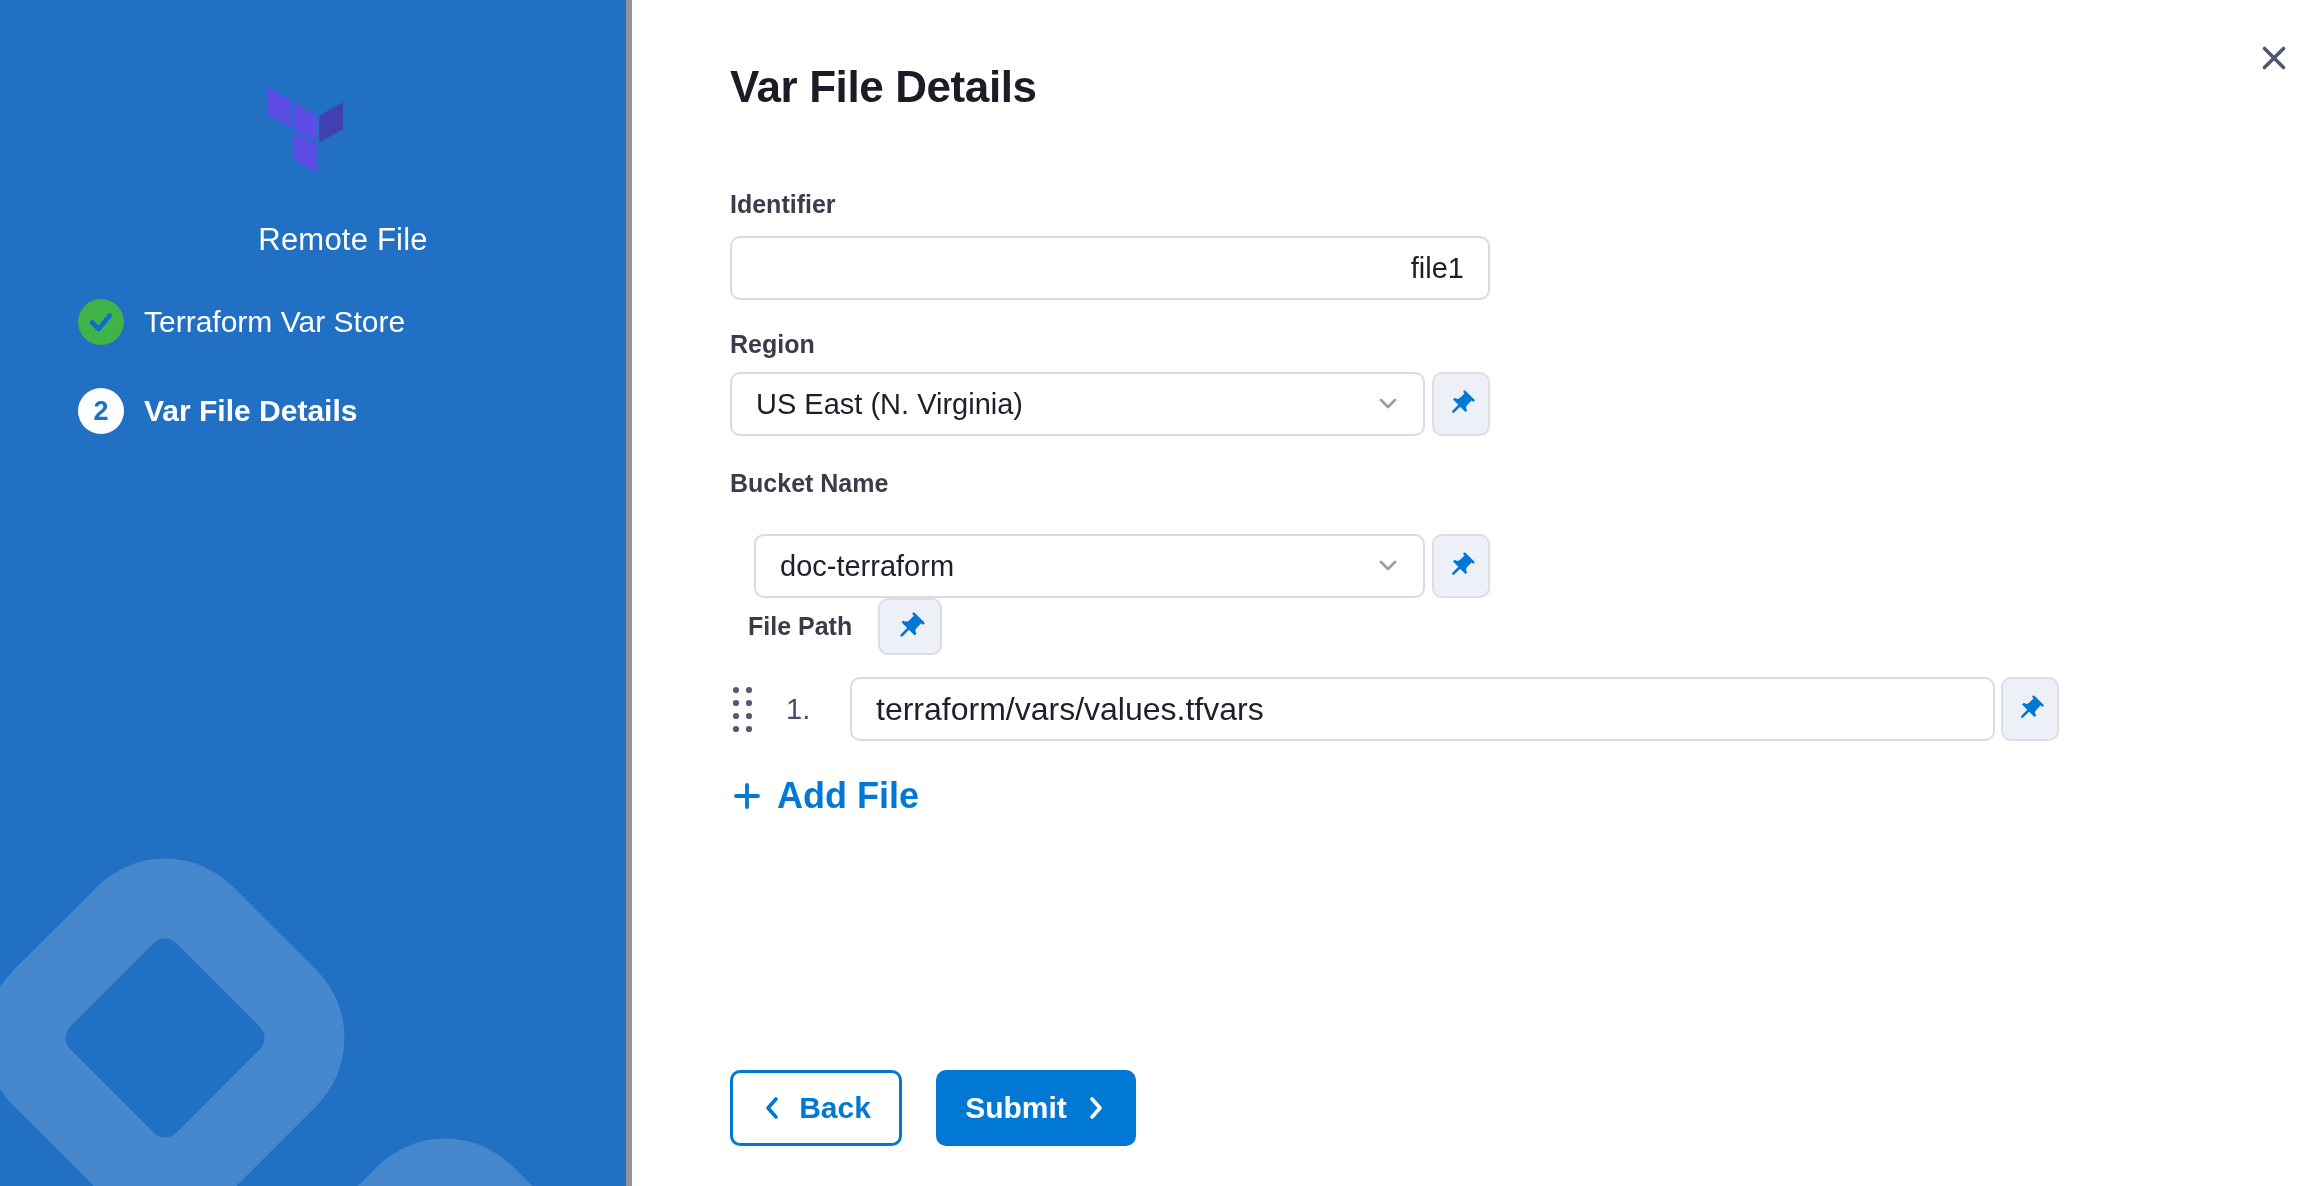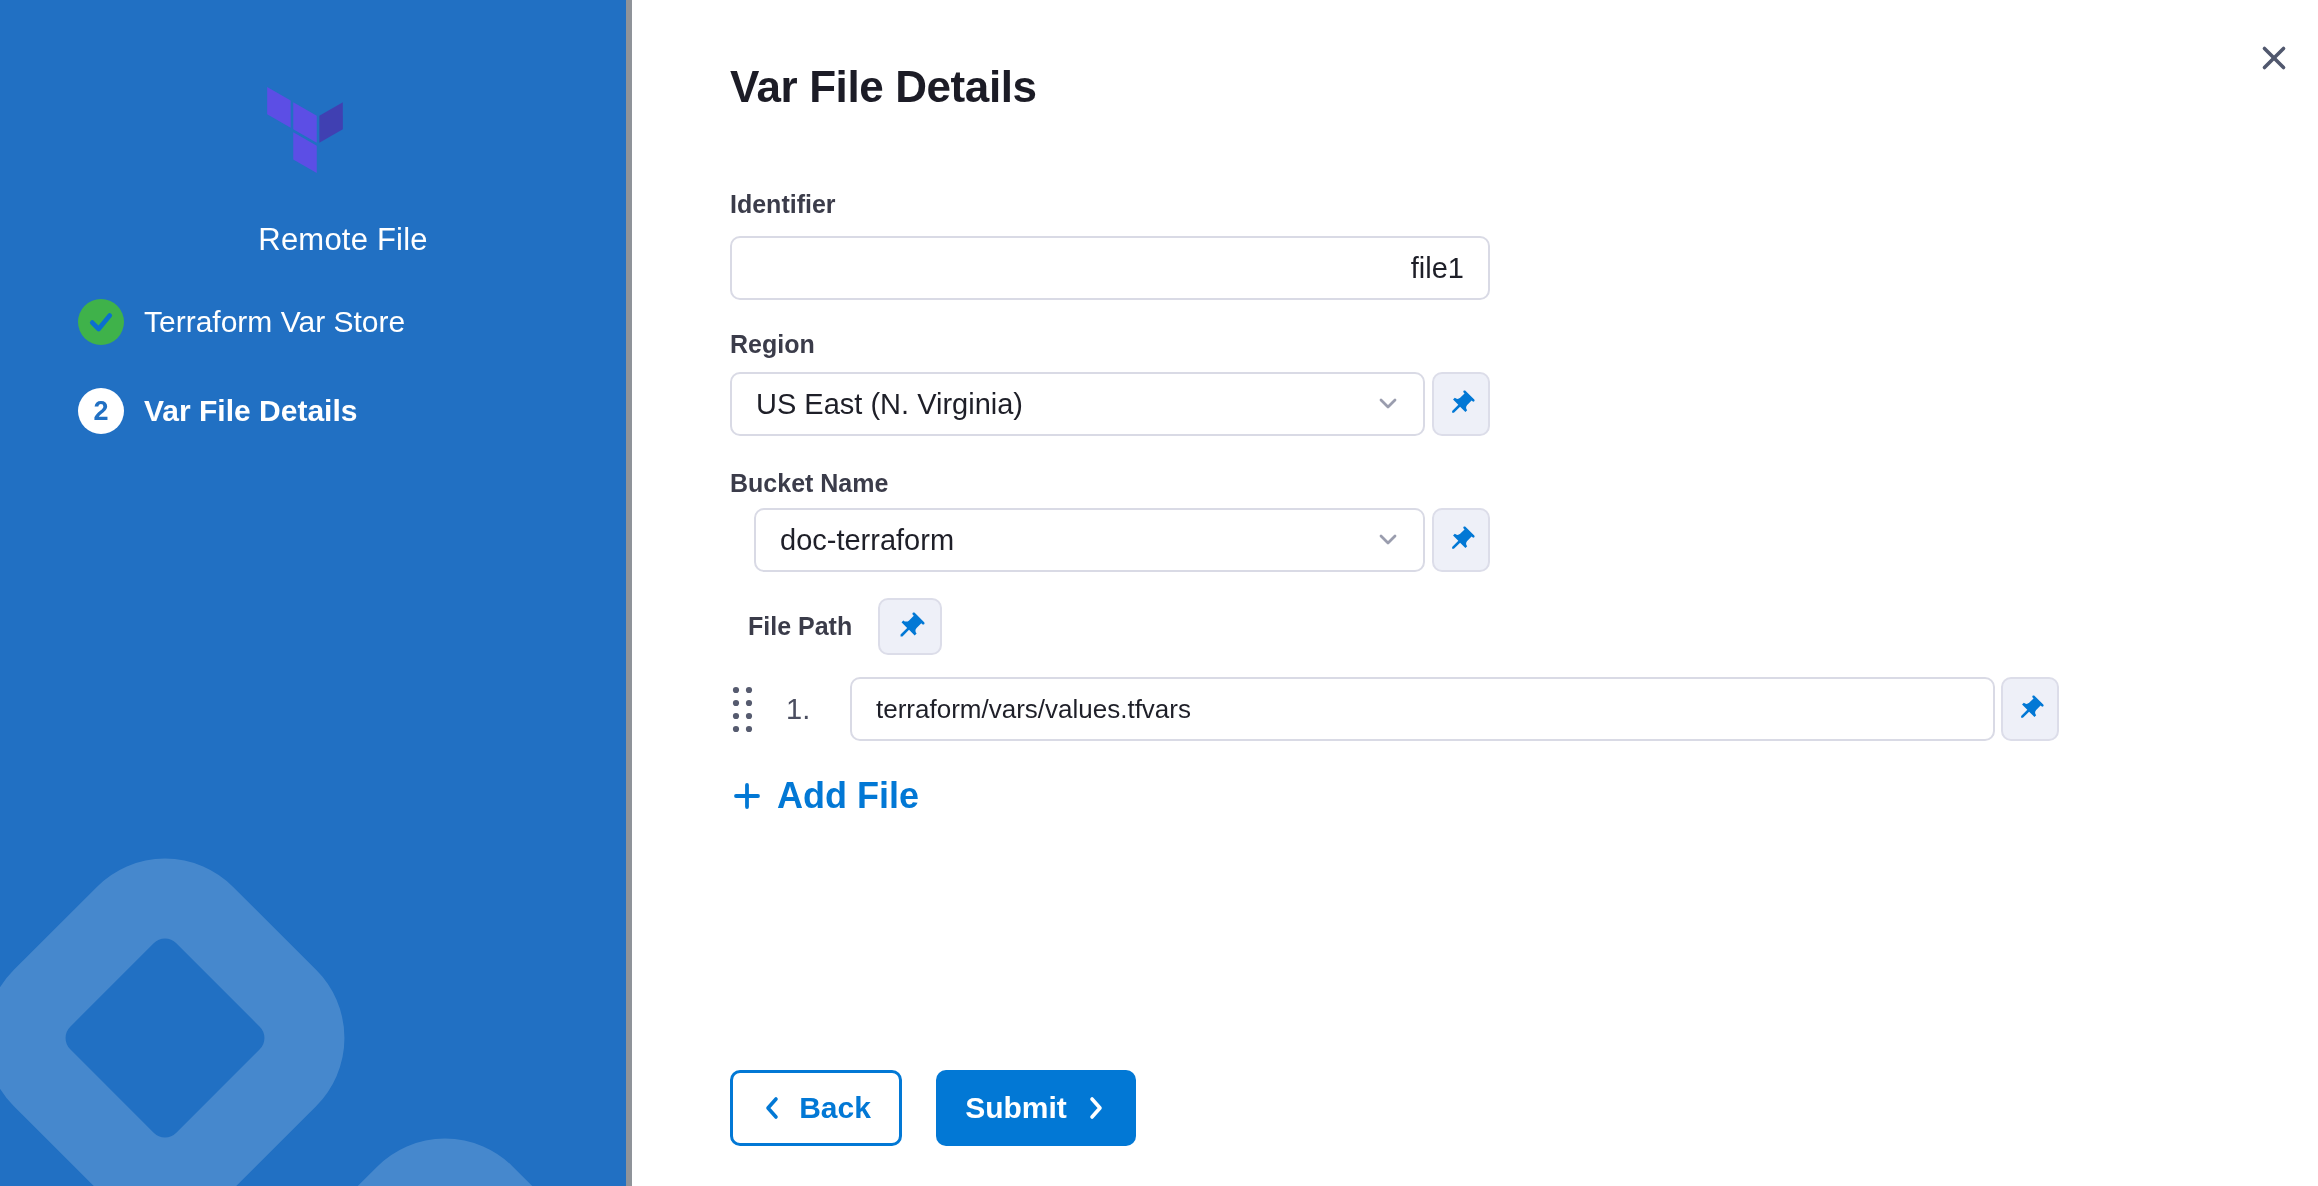--- a/index.html
+++ b/index.html
@@ -40,37 +40,37 @@
   .label-region { top:330px; }
   .label-bucket { top:469px; }
 
   .text-input { position:absolute; height:64px; border:2px solid #d9dae5; border-radius:10px;
                 font-size:29px; color:#1e1f28; padding:0 24px; background:#fff; outline:none;
                 font-family:"Liberation Sans", sans-serif; }
   .input-identifier { left:98px; top:236px; width:760px;text-align:right; }
 
   .select-group { position:absolute; left:98px; width:760px; height:64px; display:flex; gap:7px; }
   .group-region { top:372px; }
-  .group-bucket { top:508px;padding-left:24px; }
+  .group-bucket { top:534px;padding-left:24px; }
   .select-box { flex:1; border:2px solid #d9dae5; border-radius:10px; background:#fff;
                 display:flex; align-items:center; justify-content:space-between;
                 padding:0 20px 0 24px; font-size:29px; color:#1e1f28; cursor:pointer; }
   .pin-addon { width:58px; flex:none; border:2px solid #dcdde9; background:#eef0f8; border-radius:10px;
                display:flex; align-items:center; justify-content:center; cursor:pointer; }
   .pin-rot { transform:rotate(45deg); display:flex; }
 
   .filepath-row { position:absolute; left:116px; top:598px; display:flex; align-items:center; gap:26px; }
   .pin-button { width:64px; height:57px; border:2px solid #dcdde9; background:#eef0f8; border-radius:10px;
                 display:flex; align-items:center; justify-content:center; cursor:pointer; }
 
   .file-row { position:absolute; left:98px; top:677px; display:flex; align-items:center; }
   .drag-handle { width:30px; height:54px; display:flex; align-items:center; cursor:grab; }
   .row-number { margin-left:26px; width:40px; font-size:29px; color:#4b4e60; text-align:left; }
   .file-input { position:relative; margin-left:24px; width:1145px; height:64px; border:2px solid #d9dae5;
-                border-radius:10px; font-size:26px; color:#1e1f28; padding:0 24px; background:#fff;
+                border-radius:10px; font-size:32px; color:#1e1f28; padding:0 24px; background:#fff;
                 outline:none; font-family:"Liberation Sans", sans-serif; }
   .file-row .pin-addon { height:64px; margin-left:6px; }
 
   .add-file { position:absolute; left:100px; top:775px; display:flex; align-items:center; gap:15px;
               border:none; background:transparent; color:#0278d5; font-size:36px; font-weight:700;
               cursor:pointer; font-family:"Liberation Sans", sans-serif; }
 
   .footer { position:absolute; left:98px; top:1070px; display:flex; gap:34px; }
   .btn { height:76px; border-radius:10px; display:flex; align-items:center; justify-content:center;
          font-size:30px; font-weight:700; cursor:pointer; font-family:"Liberation Sans", sans-serif; }

